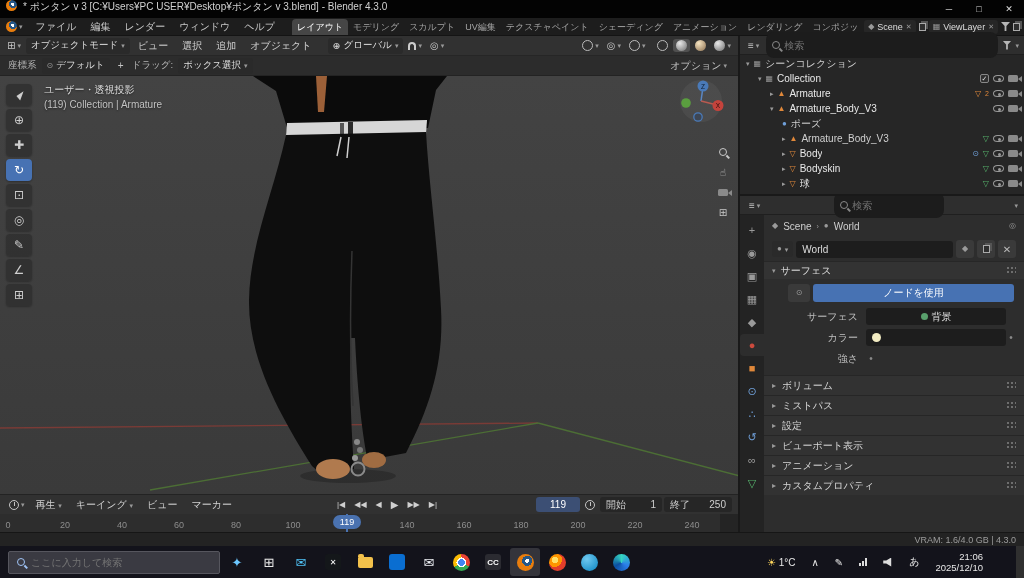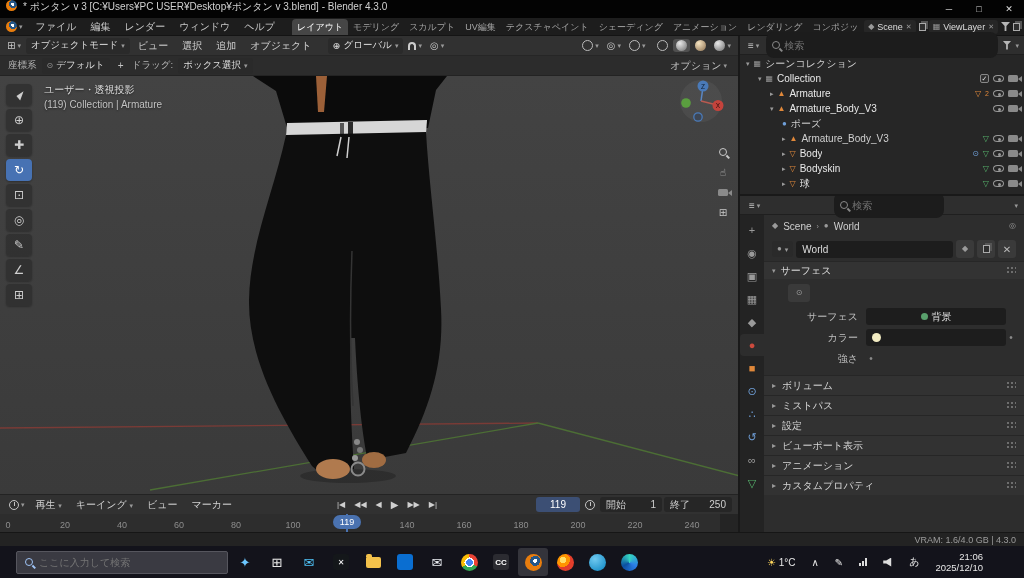--- a/index.html
+++ b/index.html
@@ -127,21 +127,21 @@
   .tlr{height:18px;background:#242424;position:relative;overflow:hidden}
   .tlr .band{position:absolute;left:0;top:0;bottom:0;width:720px;background:#2d2d2d}
   .tick{position:absolute;bottom:2px;transform:translateX(-50%);color:#8d8d8d;font-size:9px}
   .playhead{position:absolute;left:346px;top:0;bottom:0;width:2px;background:#4a72b0}
   .frame-badge{position:absolute;left:333px;top:1px;width:28px;height:14px;border-radius:7px;background:#4a72b0;color:#fff;display:flex;align-items:center;justify-content:center;font-size:9px}
 
   
   .statusbar{position:absolute;left:0;right:0;top:532px;height:14px;background:#232323;border-top:1px solid #161616;display:flex;align-items:center;justify-content:flex-end;padding:0 8px;color:#9c9c9c;font-size:9px}
 
   
-  .taskbar{position:absolute;left:0;right:0;bottom:0;height:32px;background:#13131b;display:flex;align-items:center;gap:2px;padding:0 16px}
+  .taskbar{position:absolute;left:0;right:8px;bottom:0;height:32px;background:#13131b;display:flex;align-items:center;gap:2px;padding:0 8px}
   .tk-search{width:212px;height:23px;background:#3a3a42;border:1px solid #56565e;border-radius:2px;display:flex;align-items:center;gap:6px;padding:0 8px;color:#e6e6e6}
   .tk-search input{background:transparent;border:none;outline:none;color:#e6e6e6;font:inherit;width:100%;cursor:text}
   .tk-ico{width:30px;height:28px;display:flex;align-items:center;justify-content:center;border-radius:3px;font-size:13px;color:#e8e8e8;flex:0 0 auto}
   .tk-ico.active{background:rgba(255,255,255,.14)}
   .app-dot{width:17px;height:17px;border-radius:50%;display:inline-block}
   .app-sq{width:16px;height:16px;border-radius:3px;display:inline-flex;align-items:center;justify-content:center;font-size:8px;font-weight:bold;color:#fff}
   .chrome{background:radial-gradient(circle,#4285f4 0 3.5px,#fff 3.5px 5px,transparent 5px),conic-gradient(#ea4335 0 33%,#34a853 33% 66%,#fbbc05 66% 100%)}
   .firefox{background:radial-gradient(circle at 35% 35%,#ffe066 0 3px,#ff9500 3px 7px,#e33e2b 7px)}
   .skype{background:radial-gradient(circle at 35% 30%,#6fc9f0,#0a84c1)}
   .edge{background:conic-gradient(#35d5c0,#2b7de9,#0b4fa0,#35d5c0)}
@@ -538,20 +538,21 @@
             </div>
             <div class="sec-h">
               <span class="caret">▾</span>
               <span>サーフェス</span>
               <span class="i-grip"></span>
             </div>
             <div class="btn-row">
               <span class="icon-btn">
                   <span class="tico o-gray">⊙</span>
                 </span>
+              <span class="blue-btn">ノードを使用</span>
             </div>
             <div class="prow">
               <span class="plabel">サーフェス</span>
               <span class="field pfield">
                   <span class="gdot"></span>
                   <span>背景</span>
                 </span>
               <span class="deco"></span>
             </div>
             <div class="prow">

